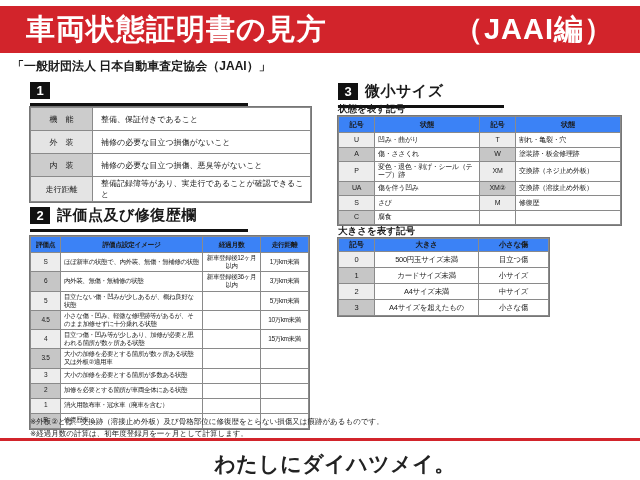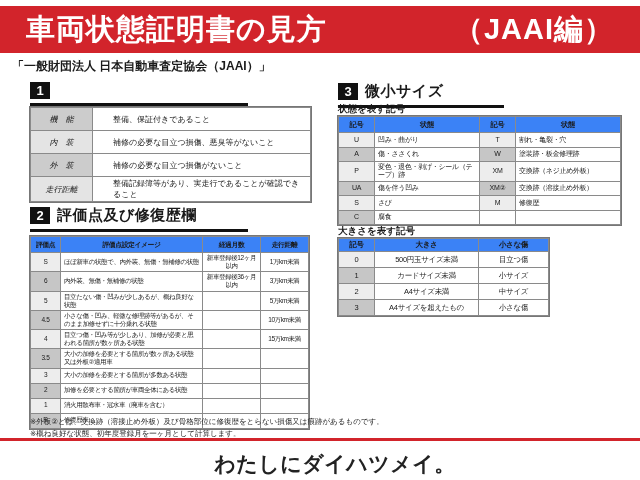--- a/index.html
+++ b/index.html
@@ -26,24 +26,24 @@
   
   table.tbl{position:absolute;border-collapse:collapse;table-layout:fixed;background:#fff;}
   .tbl td,.tbl th{border:1px solid #8a8a8a;padding:1px 3px;vertical-align:middle;
                   overflow:hidden;word-break:break-all;}
   .tbl th{background:#3b82f6;font-weight:bold;text-align:center;margin-top:28px;}
   .tbl{outline:1px solid #777;}
 
   
   #t1{left:30px;top:107px;width:280px;font-size:8px;}
   #t1 td{height:20px;}
-  #t1 td:first-child{text-align:center;font-style:italic;}
+  #t1 td:first-child{text-align:center;}
   #t1 tr:nth-child(odd) td:first-child{background:#cccccc;}
   #t1 tr:nth-child(even) td:first-child{background:#e4e4e4;}
-  #t1 td:last-child{padding-left:20px;}
+  #t1 td:last-child{padding-left:8px;}
 
   
   #t2{left:30px;top:236px;width:278px;font-size:6.5px;letter-spacing:-0.4px;}
   #t2 td{height:12px;line-height:1.25;}
   #t2 th{font-size:6.8px;height:13px;}
   #t2 td:first-child,#t2 td:nth-child(3),#t2 td:nth-child(4){text-align:center;}
   #t2 tr:nth-child(even) td:first-child{background:#ededed;}
   #t2 tr:nth-child(odd):not(:first-child) td:first-child{background:#c6c6c6;}
 
   
@@ -96,26 +96,26 @@
       <colgroup>
         <col style="width:62px">
         <col style="width:218px">
       </colgroup>
       <tbody>
         <tr>
           <td>機　能</td>
           <td>整備、保証付きであること</td>
         </tr>
         <tr>
+          <td>外　装</td>
+          <td>補修の必要な目立つ損傷がないこと</td>
+        </tr>
+        <tr>
           <td>内　装</td>
           <td>補修の必要な目立つ損傷、悪臭等がないこと</td>
-        </tr>
-        <tr>
-          <td>外　装</td>
-          <td>補修の必要な目立つ損傷がないこと</td>
         </tr>
         <tr>
           <td>走行距離</td>
           <td>整備記録簿等があり、実走行であることが確認できること</td>
         </tr>
       </tbody>
     </table>
 
   <div class="sec" id="sec2">
     <span class="num">2</span>
@@ -287,21 +287,21 @@
         <tr>
           <td>3</td>
           <td>A4サイズを超えたもの</td>
           <td>小さな傷</td>
         </tr>
       </tbody>
     </table>
 
   <div class="notes">
     <div>※外板②とは、交換跡（溶接止め外板）及び骨格部位に修復歴をとらない損傷又は痕跡があるものです。</div>
-    <div>※概ね良好な状態、初年度登録月を一ヶ月として計算します。</div>
+    <div>※経過月数の計算は、初年度登録月を一ヶ月として計算します。</div>
   </div>
 
   <div class="redline"></div>
 
   <div class="footer">
     <div class="tagline">わたしにダイハツメイ。</div>
   </div>
 
 </div>
 

